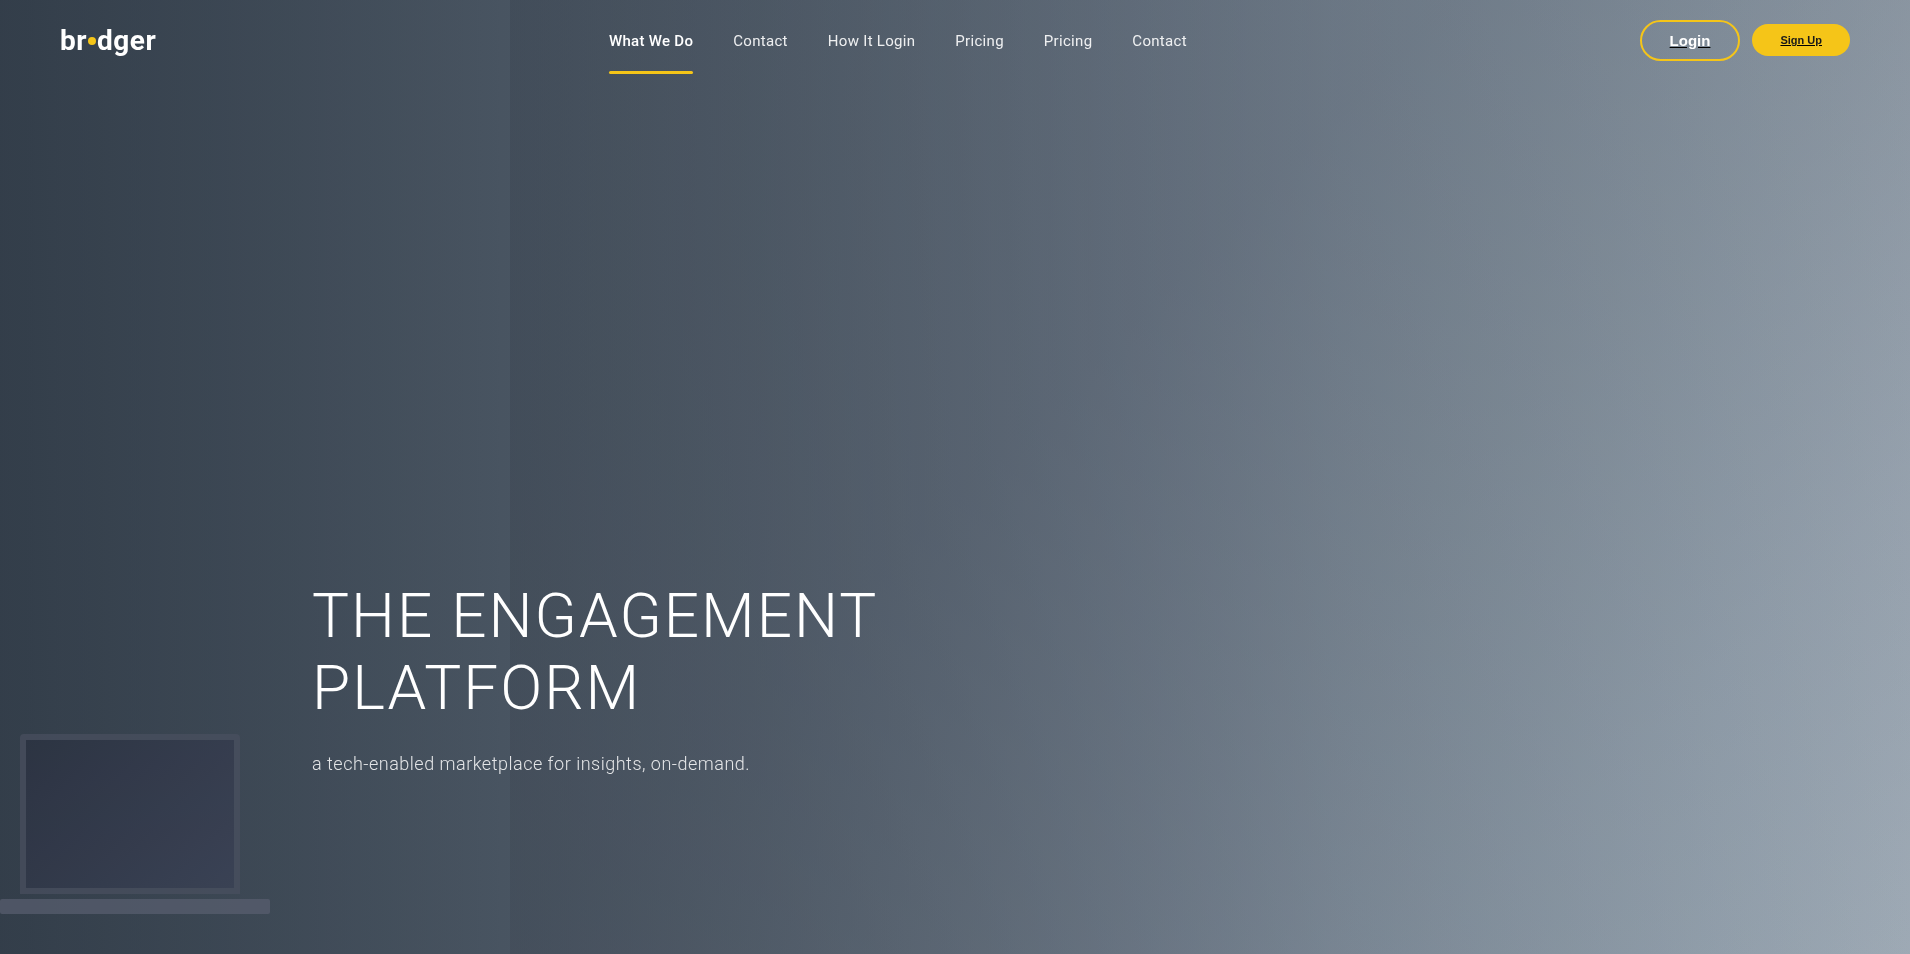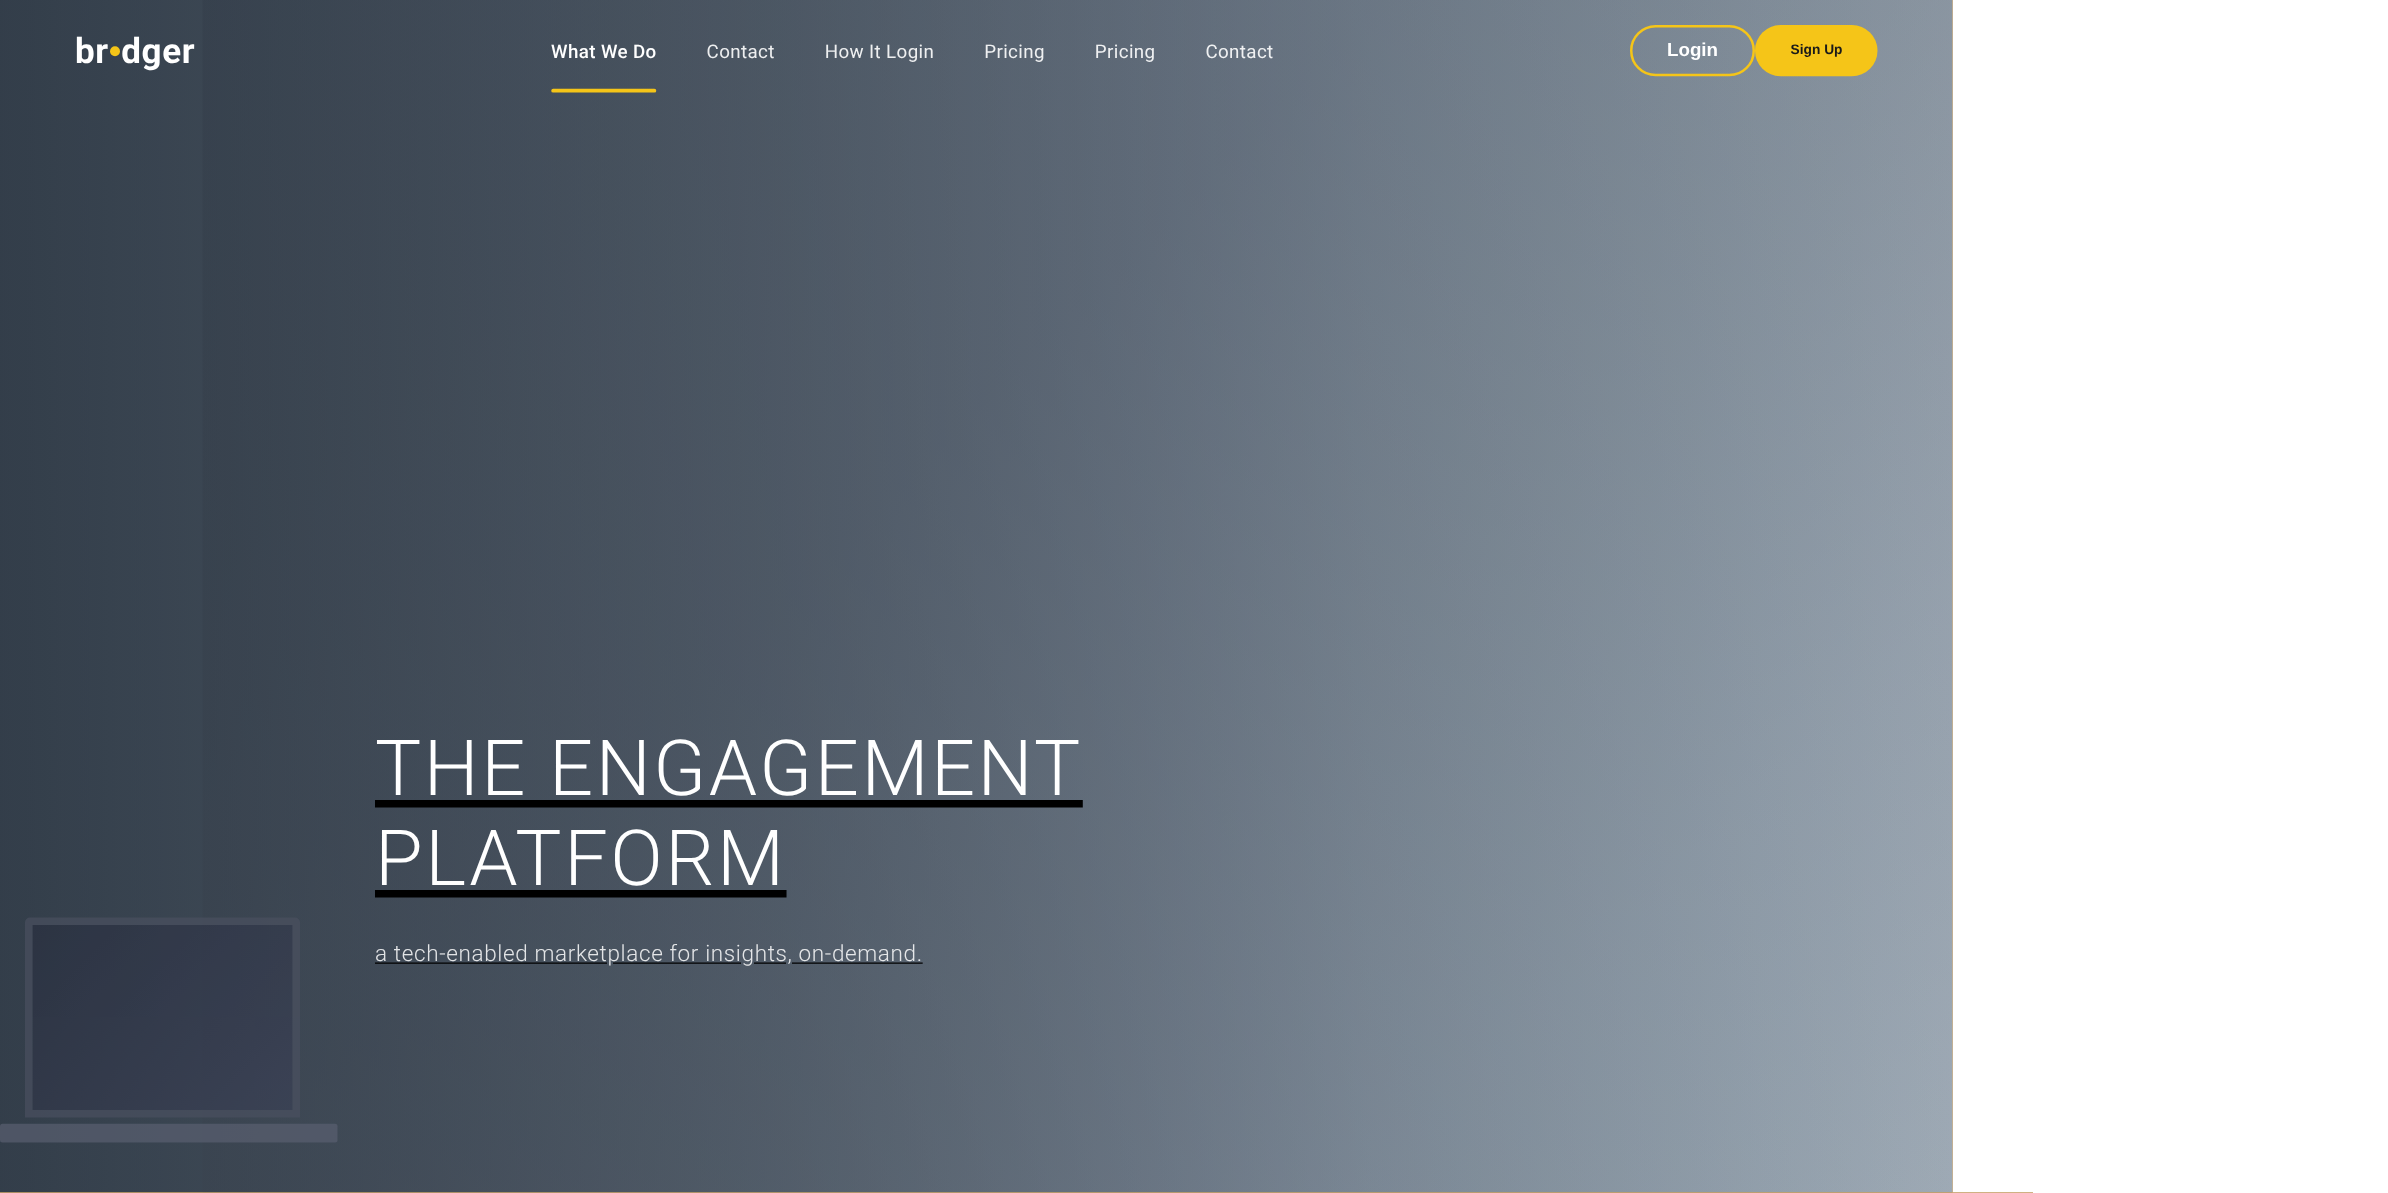--- a/index.html
+++ b/index.html
@@ -10,23 +10,23 @@
 
     body {
       width: 1910px;
       height: 954px;
       overflow: hidden;
       font-family: -apple-system, BlinkMacSystemFont, 'Segoe UI', Roboto, sans-serif;
     }
 
     .hero {
       position: relative;
-      width: 1562px;
+      width: 1910px;
       height: 954px;
-      background: #a16207;
+      background: #404040;
       overflow: hidden;
     }
 
     
     .hero-photo {
       position: absolute;
       inset: 0;
       background:
         
         linear-gradient(
@@ -149,21 +149,23 @@
       bottom: -24px;
       left: 0;
       right: 0;
       height: 3px;
       background: #f5c518;
       border-radius: 2px;
     }
 
     .nav-actions {
       display: flex;
-      gap: 0;
+      align-items: center;
+      gap: 12px;
+      text-decoration: underline;
     }
 
     .btn-login {
       padding: 10px 28px;
       border: 2px solid #f5c518;
       border-radius: 50px;
       background: transparent;
       color: #ffffff;
       font-size: 15px;
       font-weight: 600;
@@ -180,24 +182,23 @@
       font-size: 11px;
       font-weight: 600;
       cursor: pointer;
       white-space: nowrap;
     }
 
     
     .hero-content {
       position: absolute;
       bottom: 180px;
-      left: 300px;
+      left: 312px;
       z-index: 5;
       max-width: 600px;
-      text-decoration: underline;
     }
 
     .hero-title {
       font-size: 62px;
       font-weight: 300;
       color: #ffffff;
       line-height: 1.15;
       letter-spacing: 2px;
       text-transform: uppercase;
       margin-bottom: 30px;

